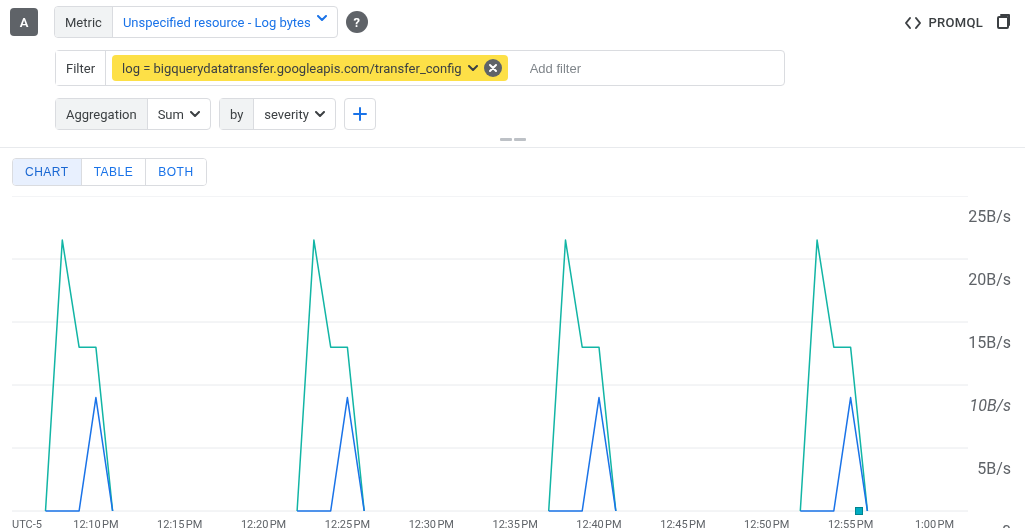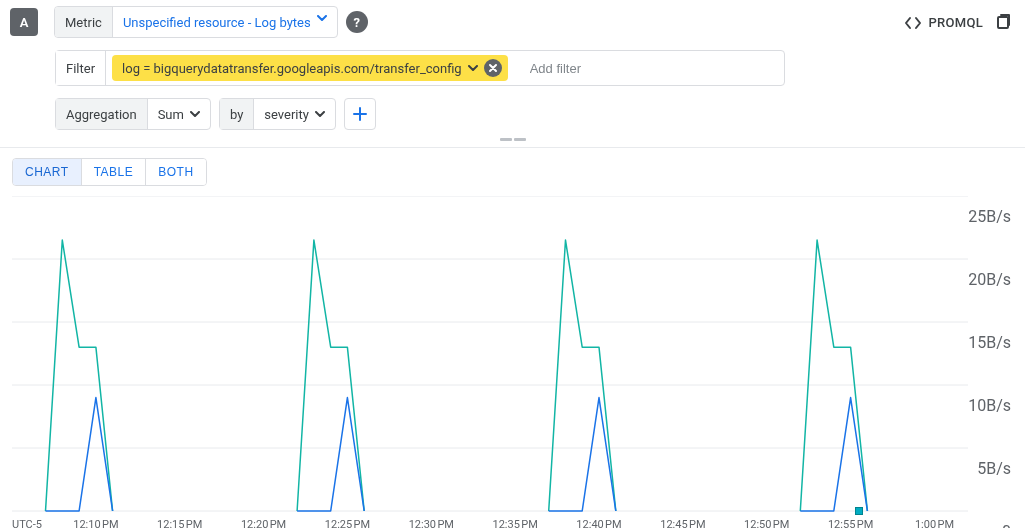--- a/index.html
+++ b/index.html
@@ -206,21 +206,21 @@
       <path d="M 33.5 315.0 L 50.3 315.0 L 67.1 315.0 L 83.9 201.6 L 100.6 315.0" fill="none" stroke="#1a73e8" stroke-width="1.5" stroke-linejoin="round"></path>
       <path d="M 285.1 315.0 L 301.9 315.0 L 318.7 315.0 L 335.4 201.6 L 352.2 315.0" fill="none" stroke="#1a73e8" stroke-width="1.5" stroke-linejoin="round"></path>
       <path d="M 536.7 315.0 L 553.5 315.0 L 570.2 315.0 L 587.0 201.6 L 603.8 315.0" fill="none" stroke="#1a73e8" stroke-width="1.5" stroke-linejoin="round"></path>
       <path d="M 788.3 315.0 L 805.1 315.0 L 821.8 315.0 L 838.6 201.6 L 855.4 315.0" fill="none" stroke="#1a73e8" stroke-width="1.5" stroke-linejoin="round"></path>
     </svg>
   <div class="tz-label">UTC-5</div>
 
   <div class="marker" id="end-marker" style="left: 842.982px; top: 311px;"></div>
 <div class="ytick-label" style="top: 315px;">0</div>
     <div class="ytick-label" style="top: 252px;">5B/s</div>
-    <div class="ytick-label" style="top: 189px;">10B/s</div>
+    <div class="ytick-label" style="top: 189px; font-style: italic;">10B/s</div>
     <div class="ytick-label" style="top: 126px;">15B/s</div>
     <div class="ytick-label" style="top: 63px;">20B/s</div>
     <div class="ytick-label" style="top: 0px;">25B/s</div>
     <div class="xtick-label" style="left: 83.8596px;">12:10 PM</div>
     <div class="xtick-label" style="left: 167.719px;">12:15 PM</div>
     <div class="xtick-label" style="left: 251.579px;">12:20 PM</div>
     <div class="xtick-label" style="left: 335.439px;">12:25 PM</div>
     <div class="xtick-label" style="left: 419.298px;">12:30 PM</div>
     <div class="xtick-label" style="left: 503.158px;">12:35 PM</div>
     <div class="xtick-label" style="left: 587.018px;">12:40 PM</div>

